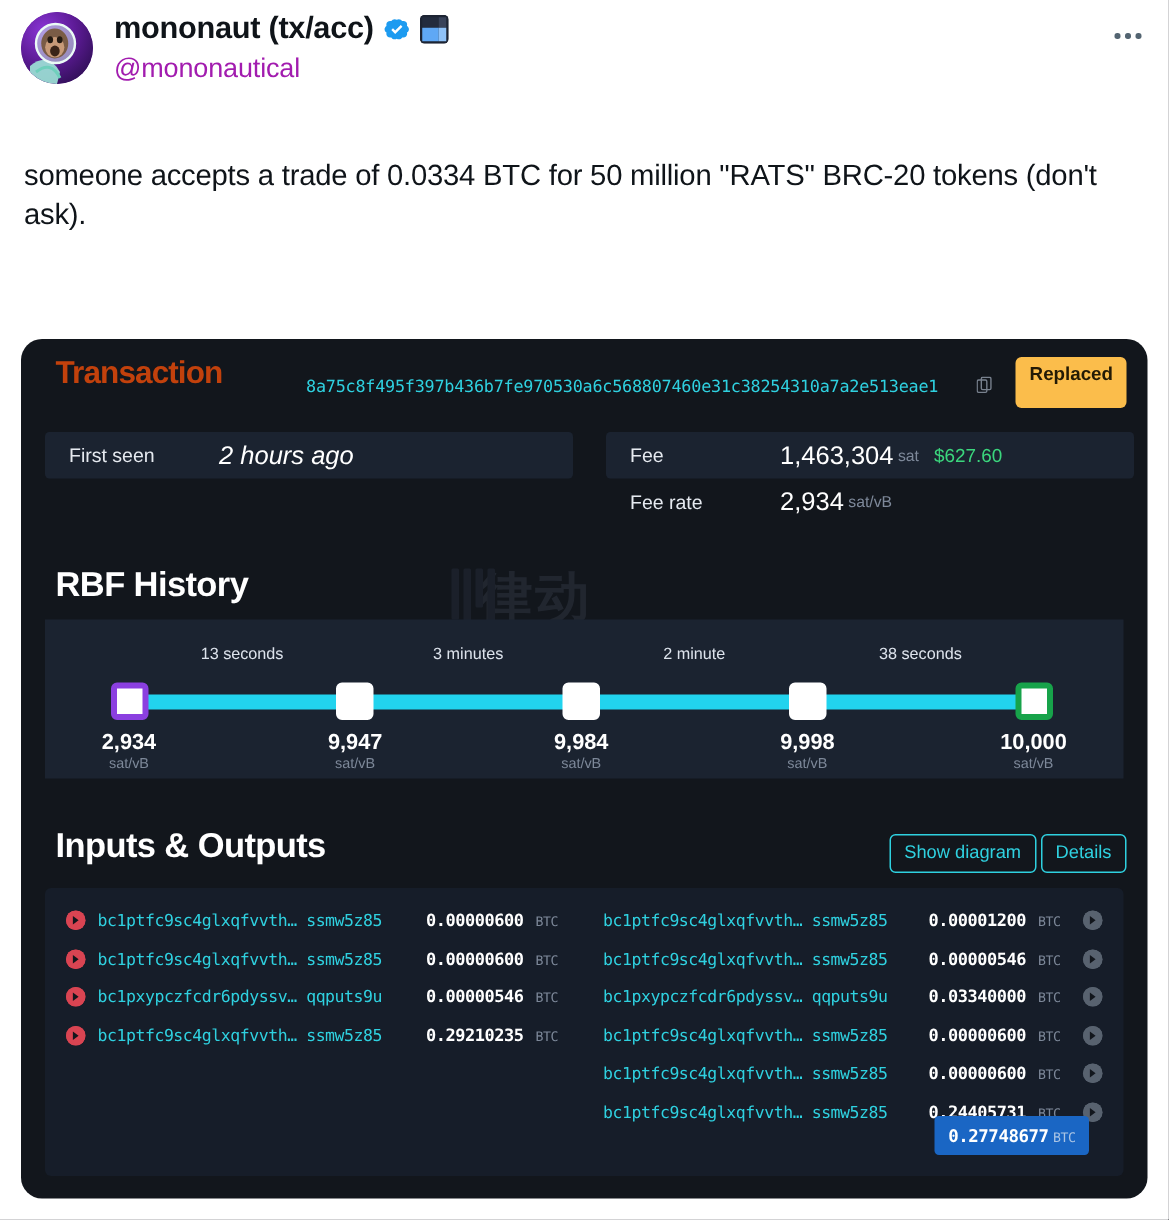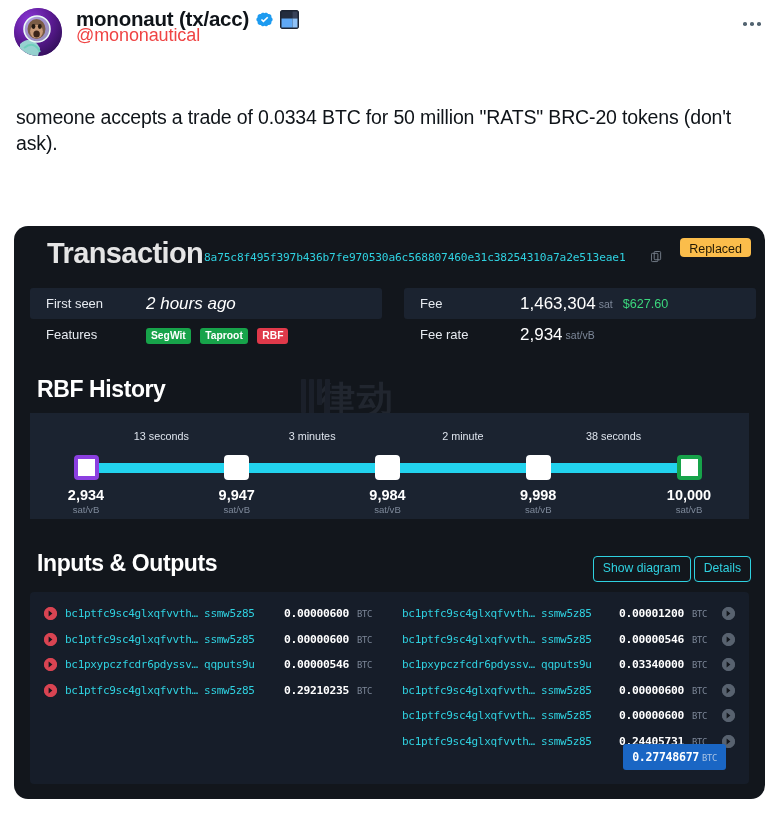--- a/index.html
+++ b/index.html
@@ -23,22 +23,22 @@
   .name-row { position:absolute; left:62px; top:0px; display:flex; align-items:center; gap:6px; }
   .display-name {
     font-size:20.5px; font-weight:bold; color:#0f1419; letter-spacing:-0.2px; line-height:26px;
   }
   .verified { width:19px; height:19px; display:block; }
   .affiliate-badge {
     width:19px; height:19px; border-radius:3px; overflow:hidden; display:block;
     background:#1d2433;
   }
   .handle {
-    position:absolute; left:62px; top:17px;
-    font-size:18px; color:#ef4444; line-height:24px; letter-spacing:-0.1px;
+    position:absolute; left:62px; top:27px;
+    font-size:18px; color:#a21caf; line-height:24px; letter-spacing:-0.1px;
   }
   .more-dots {
     position:absolute; right:0px; top:8px; width:34px; height:20px;
     display:flex; align-items:center; justify-content:center; gap:3.5px; cursor:pointer;
   }
   .more-dots i { width:3.6px; height:3.6px; border-radius:50%; background:#536471; display:block; }
 
   
   .tweet-body {
     position:absolute; left:16px; top:80px; width:745px;
@@ -66,35 +66,35 @@
   .wm-en {
     font-size:13.5px; font-weight:bold; color:#6f7a93; letter-spacing:4px;
     margin-top:2px;
   }
   .wm-bars { position:absolute; left:-18px; top:-2px; display:flex; gap:3px; }
   .wm-bars span { display:block; width:5px; background:#4d5873; border-radius:1px; }
 
   
   .mp-head { position:absolute; left:0; top:0; width:100%; height:58px; }
   .mp-title {
-    position:absolute; left:33px; top:11px;
-    font-size:29px; font-weight:bold; letter-spacing:-0.6px; color:#e5e5e5;
+    position:absolute; left:23px; top:11px;
+    font-size:21px; font-weight:bold; letter-spacing:-0.6px; color:#c2410c;
   }
   .mp-txid {
     position:absolute; left:190px; top:25px;
     font-family:"DejaVu Sans Mono", monospace; font-size:11.2px; color:#2fd1e0;
     letter-spacing:-0.15px; white-space:nowrap;
   }
   .copy-icon {
     position:absolute; left:637px; top:25px; width:11px; height:12px; opacity:.75;
   }
   .replaced-badge {
     position:absolute; right:14px; top:12px;
-    background:#fbbd4b; color:#231a05; font-size:12.5px; font-weight:normal;
-    padding:5px 9px 1px 9px; border-radius:4px; line-height:13px;
+    background:#fbbd4b; color:#231a05; font-size:12.5px; font-weight:bold;
+    padding:5px 9px 16px 9px; border-radius:4px; line-height:13px;
   }
 
   
   .mp-details { position:absolute; left:0px; top:62px; width:100%; height:64px; }
   .det-col { position:absolute; top:0; width:352px; }
   .det-col.left { left:16px; }
   .det-col.right { left:390px; }
   .det-row { height:31px; display:flex; align-items:center; padding-left:16px; }
   .det-row.alt { background:#1b2330; border-radius:3px; }
   .det-k { width:100px; font-size:13px; color:#e6eaf0; }
@@ -268,28 +268,20 @@
       </svg>
       <div class="replaced-badge">Replaced</div>
     </div>
 
     <div class="mp-details">
       <div class="det-col left">
         <div class="det-row alt">
           <span class="det-k">First seen</span>
           <span class="det-v ital">2 hours ago</span>
         </div>
-        <div class="det-row">
-          <span class="det-k">Features</span>
-          <span>
-            <span class="chip green">SegWit</span>
-            <span class="chip green">Taproot</span>
-            <span class="chip red">RBF</span>
-          </span>
-        </div>
       </div>
       <div class="det-col right">
         <div class="det-row alt">
           <span class="det-k">Fee</span>
           <span class="det-v">1,463,304</span>
           <span class="unit">sat</span>
           <span class="usd">$627.60</span>
         </div>
         <div class="det-row">
           <span class="det-k">Fee rate</span>

